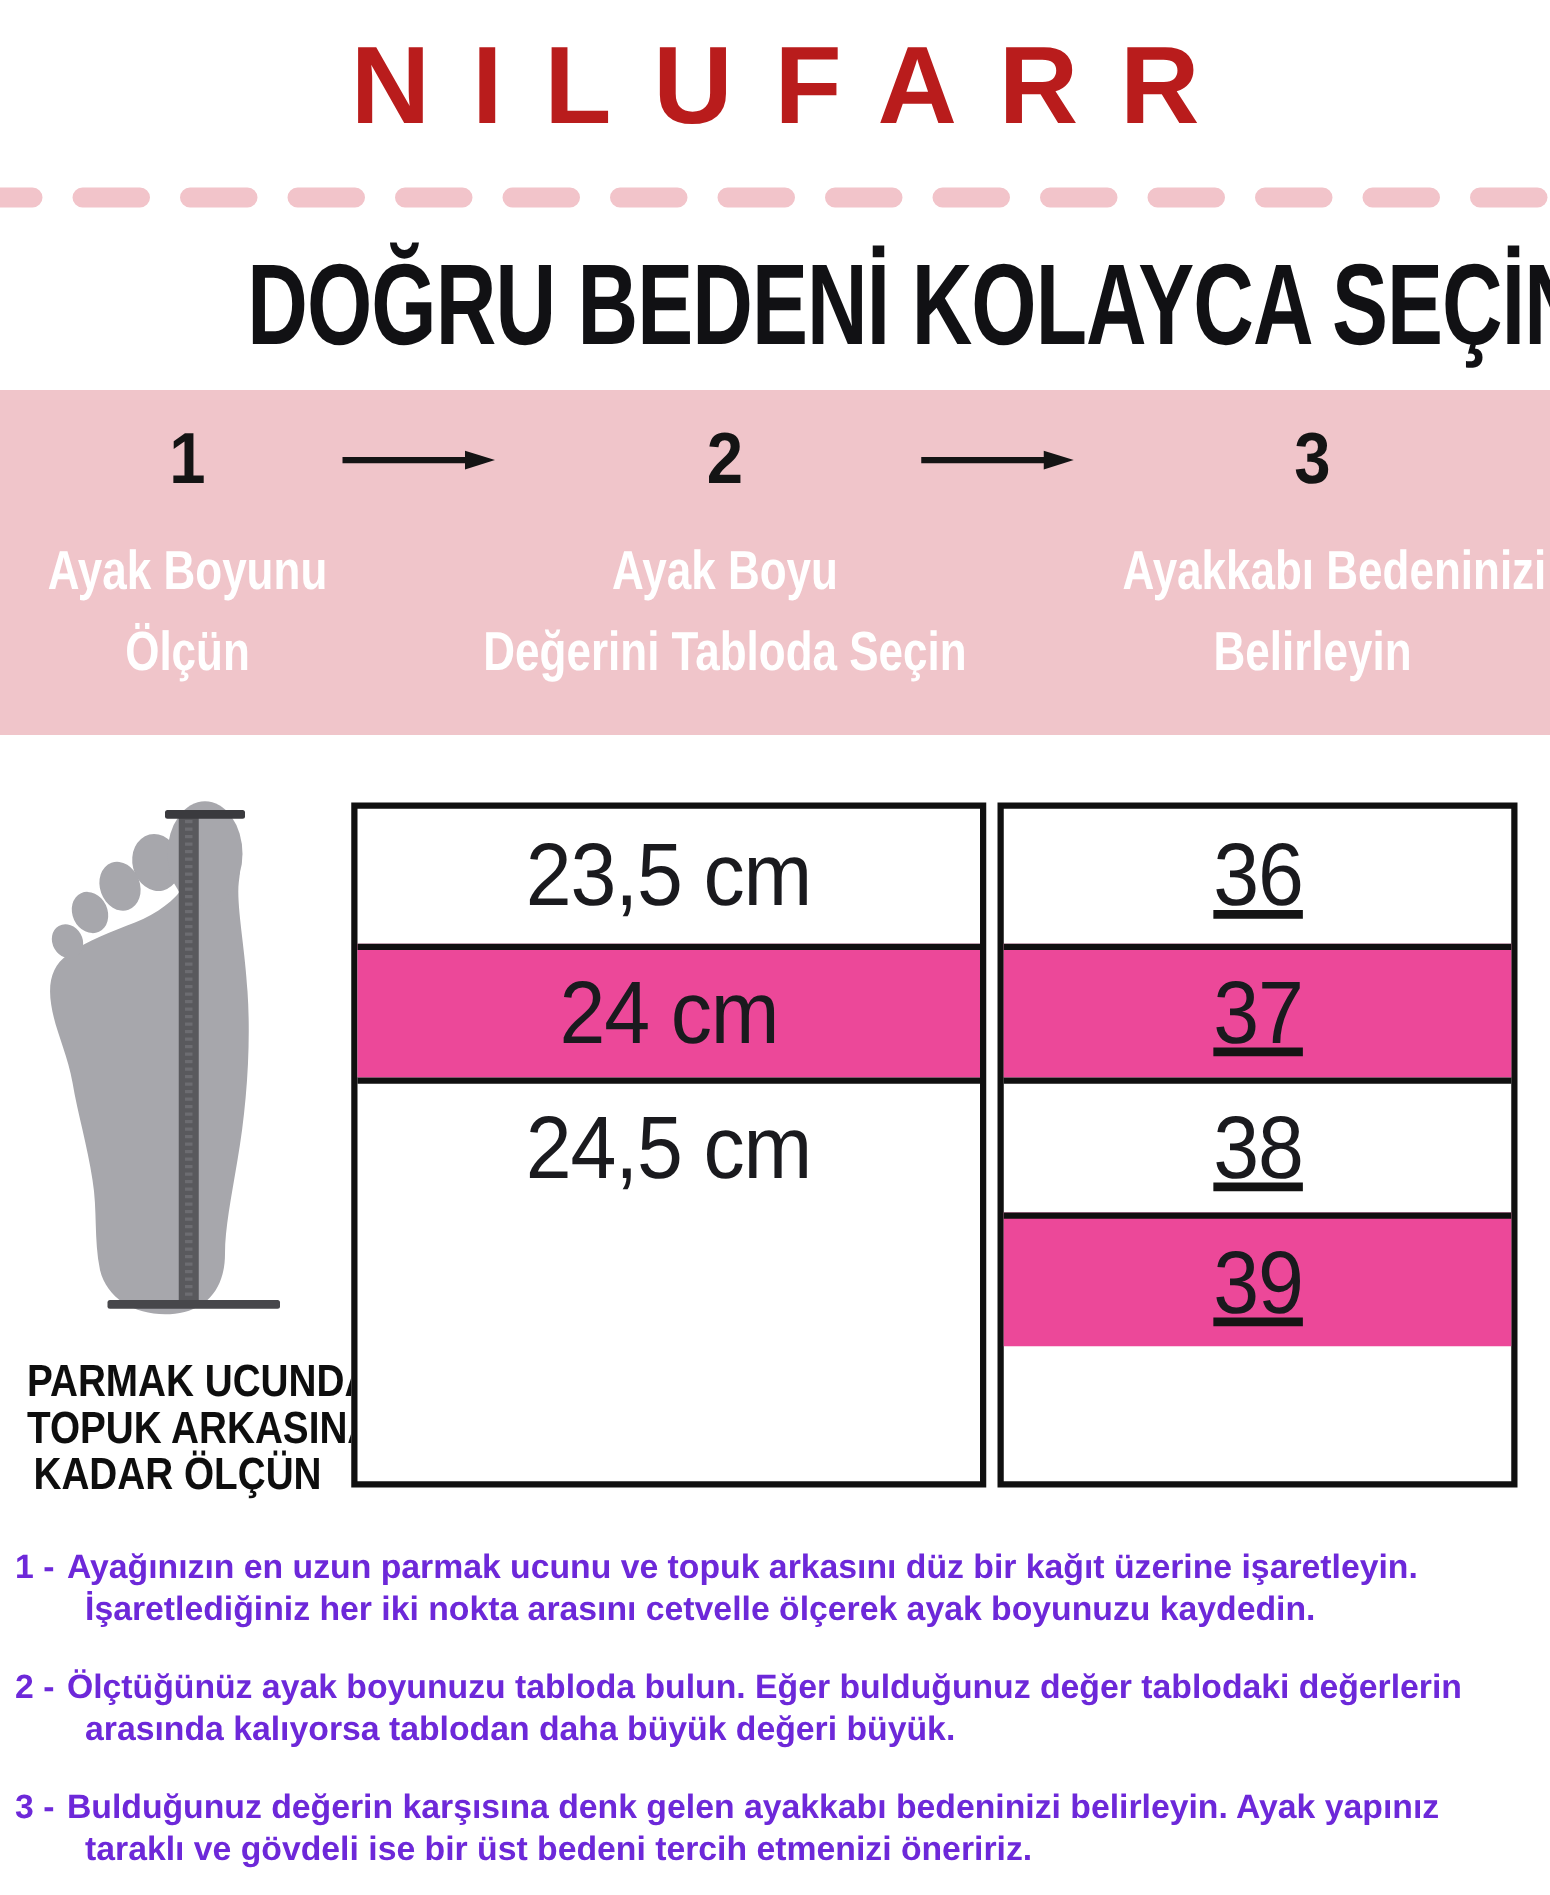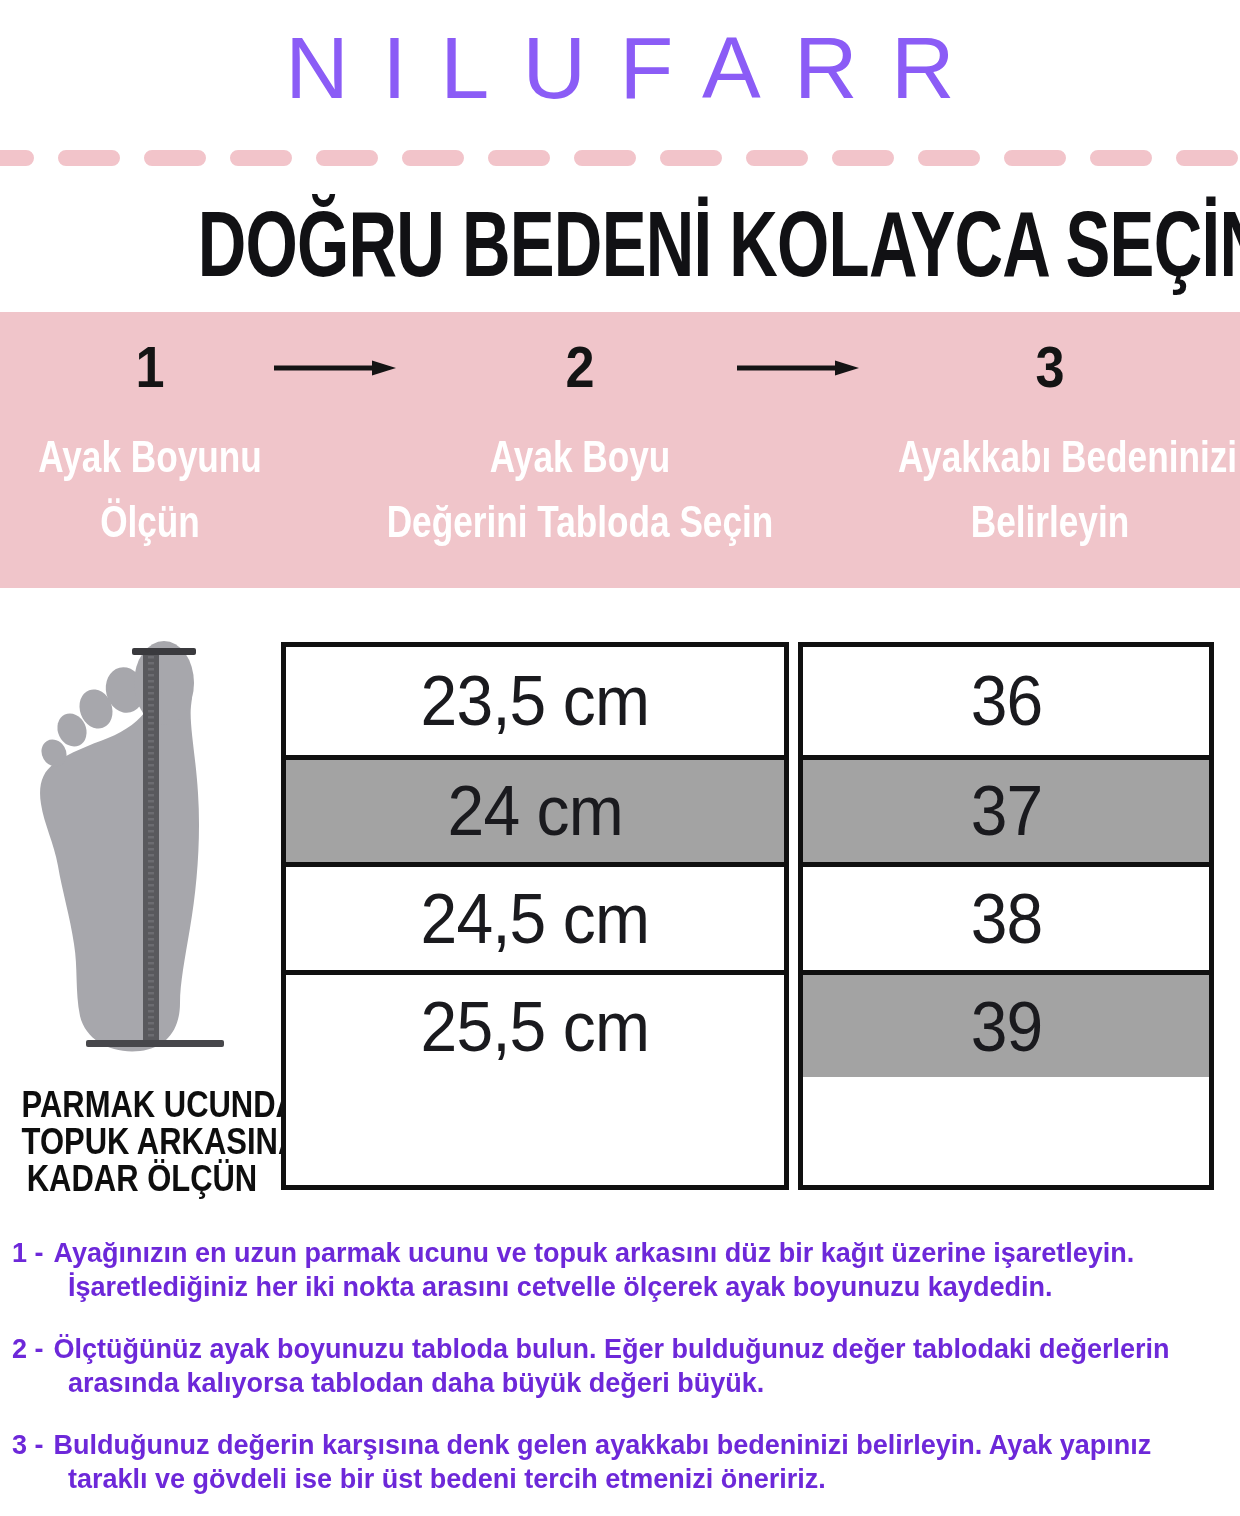--- a/index.html
+++ b/index.html
@@ -9,23 +9,23 @@
     font-family:"Liberation Sans", sans-serif;
     position:relative;overflow:hidden;
     color:#141414;
   }
   .page{position:absolute;inset:0;}
 
   
   .brand{
     position:absolute;top:24px;left:0;width:100%;
     text-align:center;
-    font-size:88px;font-weight:400;line-height:1;
+    font-size:88px;font-weight:700;line-height:1;
     letter-spacing:0.38em;text-indent:0.38em;
-    color:#8b5cf6;white-space:nowrap;
+    color:#b91c1c;white-space:nowrap;
   }
 
   
   .divider{position:absolute;top:147px;left:0;width:1240px;height:22px;display:block;}
 
   
   .headline{
     position:absolute;top:198px;left:0;width:100%;
     text-align:center;line-height:1;
   }
@@ -85,30 +85,30 @@
     position:absolute;left:281px;top:642px;width:933px;height:548px;
     display:flex;gap:9px;
   }
   .size-col{
     border:5px solid #101010;
     background:#ffffff;
     display:grid;grid-template-rows:repeat(5,1fr);
     box-sizing:border-box;
   }
   .col-length{width:508px;}
-  .col-size{flex:1;}
+  .col-size{flex:1;text-decoration:underline;}
   .cell{
     display:flex;align-items:center;justify-content:center;
     border-top:5px solid #101010;
     font-size:71px;font-weight:400;letter-spacing:-1px;
     color:#1a1a1e;
     transform-origin:50% 50%;
   }
   .cell:first-child{border-top:none;}
-  .cell.pink{background:#a3a3a3;}
+  .cell.pink{background:#ec4899;}
   .cell span{display:inline-block;transform:scaleX(0.93);white-space:nowrap;}
 
   
   .instructions{
     position:absolute;left:12px;top:1236px;width:1210px;
   }
   .instructions p{
     margin:0 0 28px 0;
     padding-left:56px;text-indent:-56px;
     font-size:27px;font-weight:700;line-height:34px;
@@ -201,23 +201,20 @@
     <div class="size-col col-length">
       <div class="cell">
           <span>23,5 cm</span>
         </div>
       <div class="cell pink">
           <span>24 cm</span>
         </div>
       <div class="cell">
           <span>24,5 cm</span>
         </div>
-      <div class="cell">
-          <span>25,5 cm</span>
-        </div>
     </div>
     <div class="size-col col-size">
       <div class="cell">
           <span>36</span>
         </div>
       <div class="cell pink">
           <span>37</span>
         </div>
       <div class="cell">
           <span>38</span>

